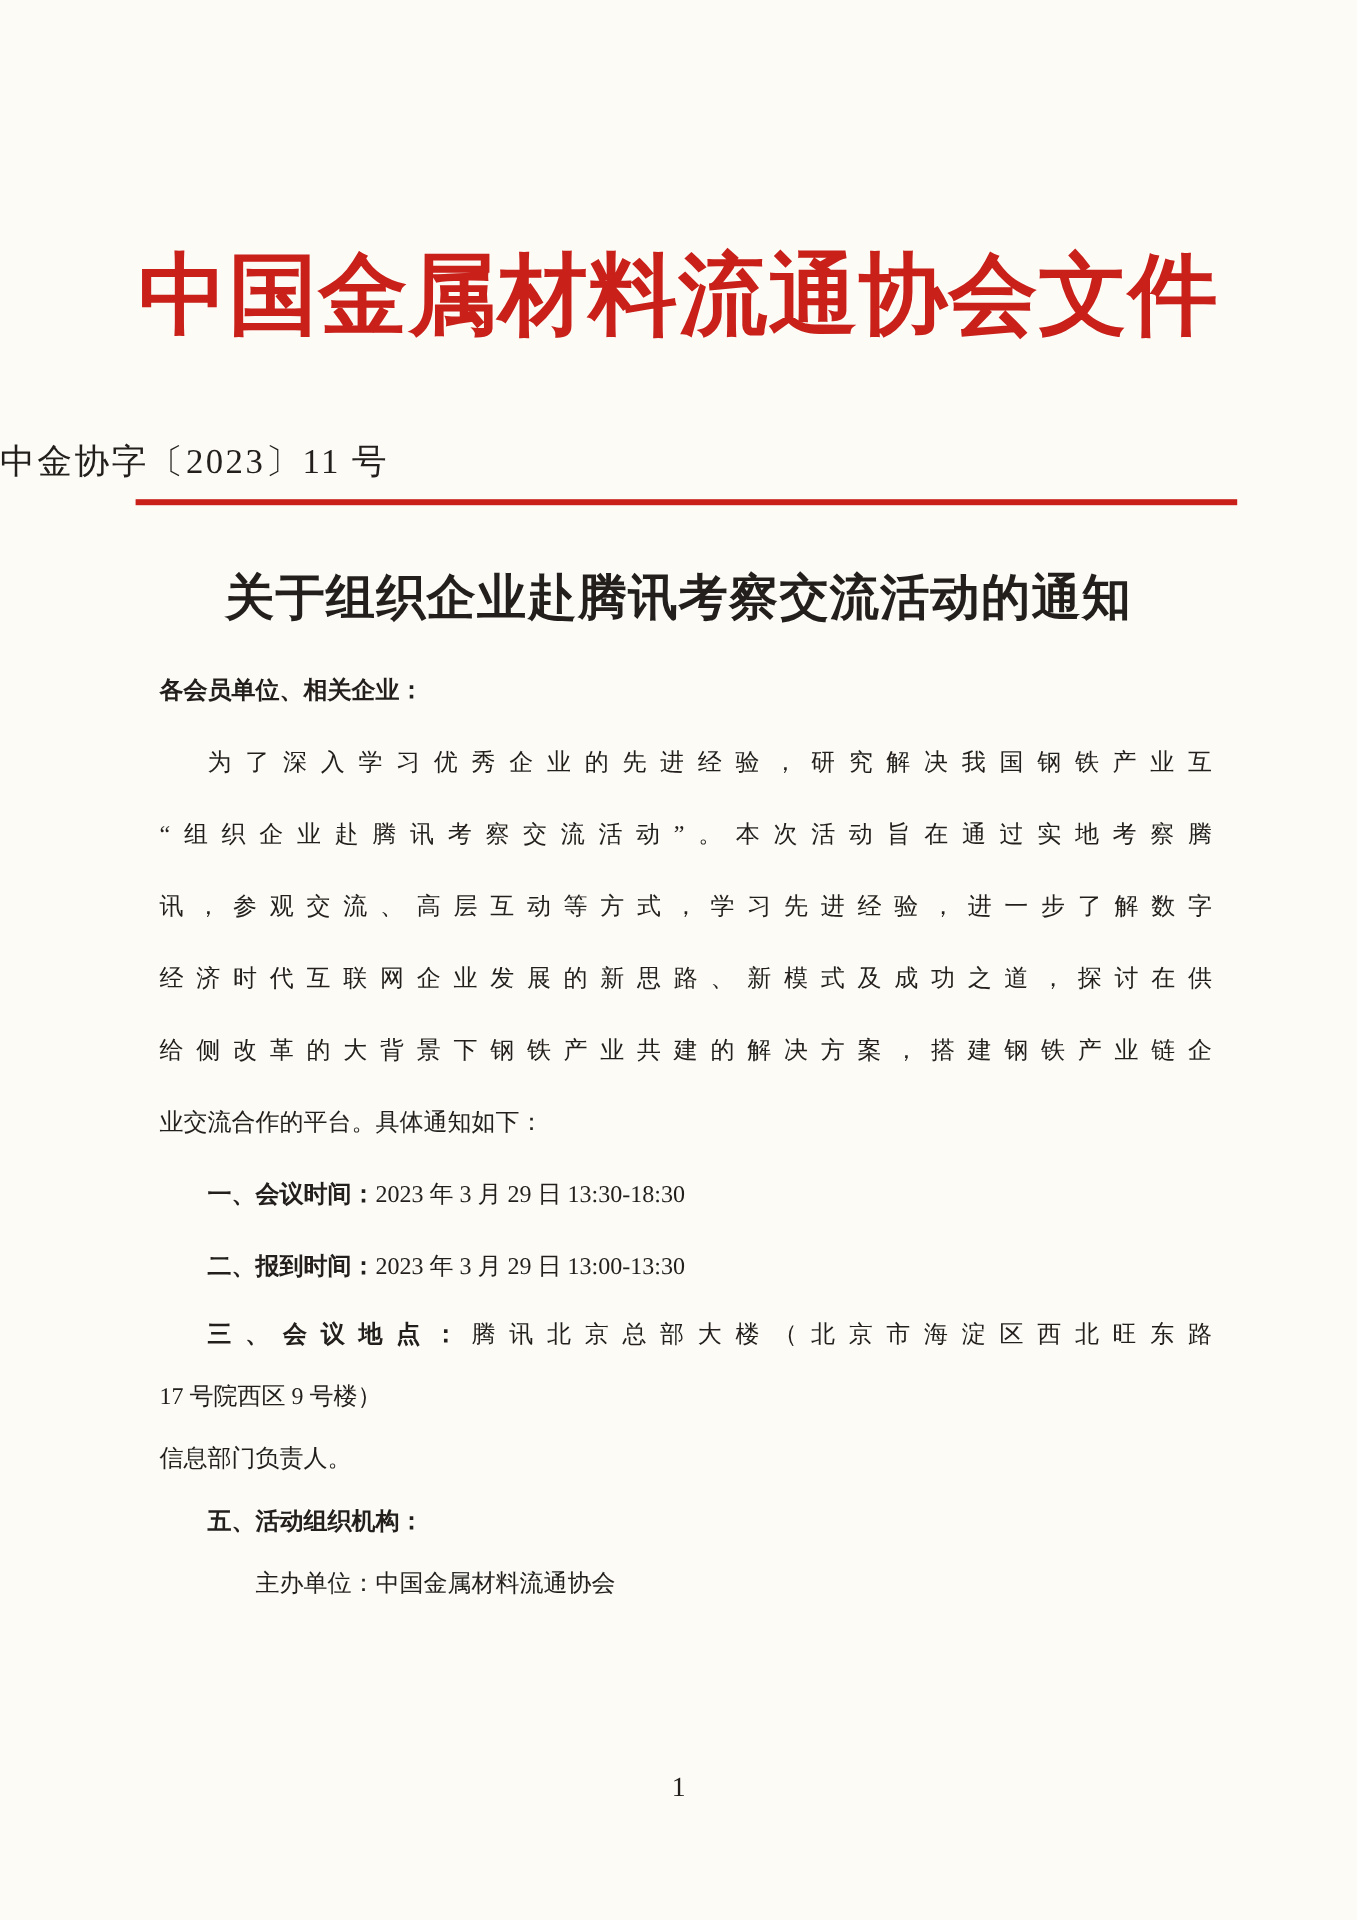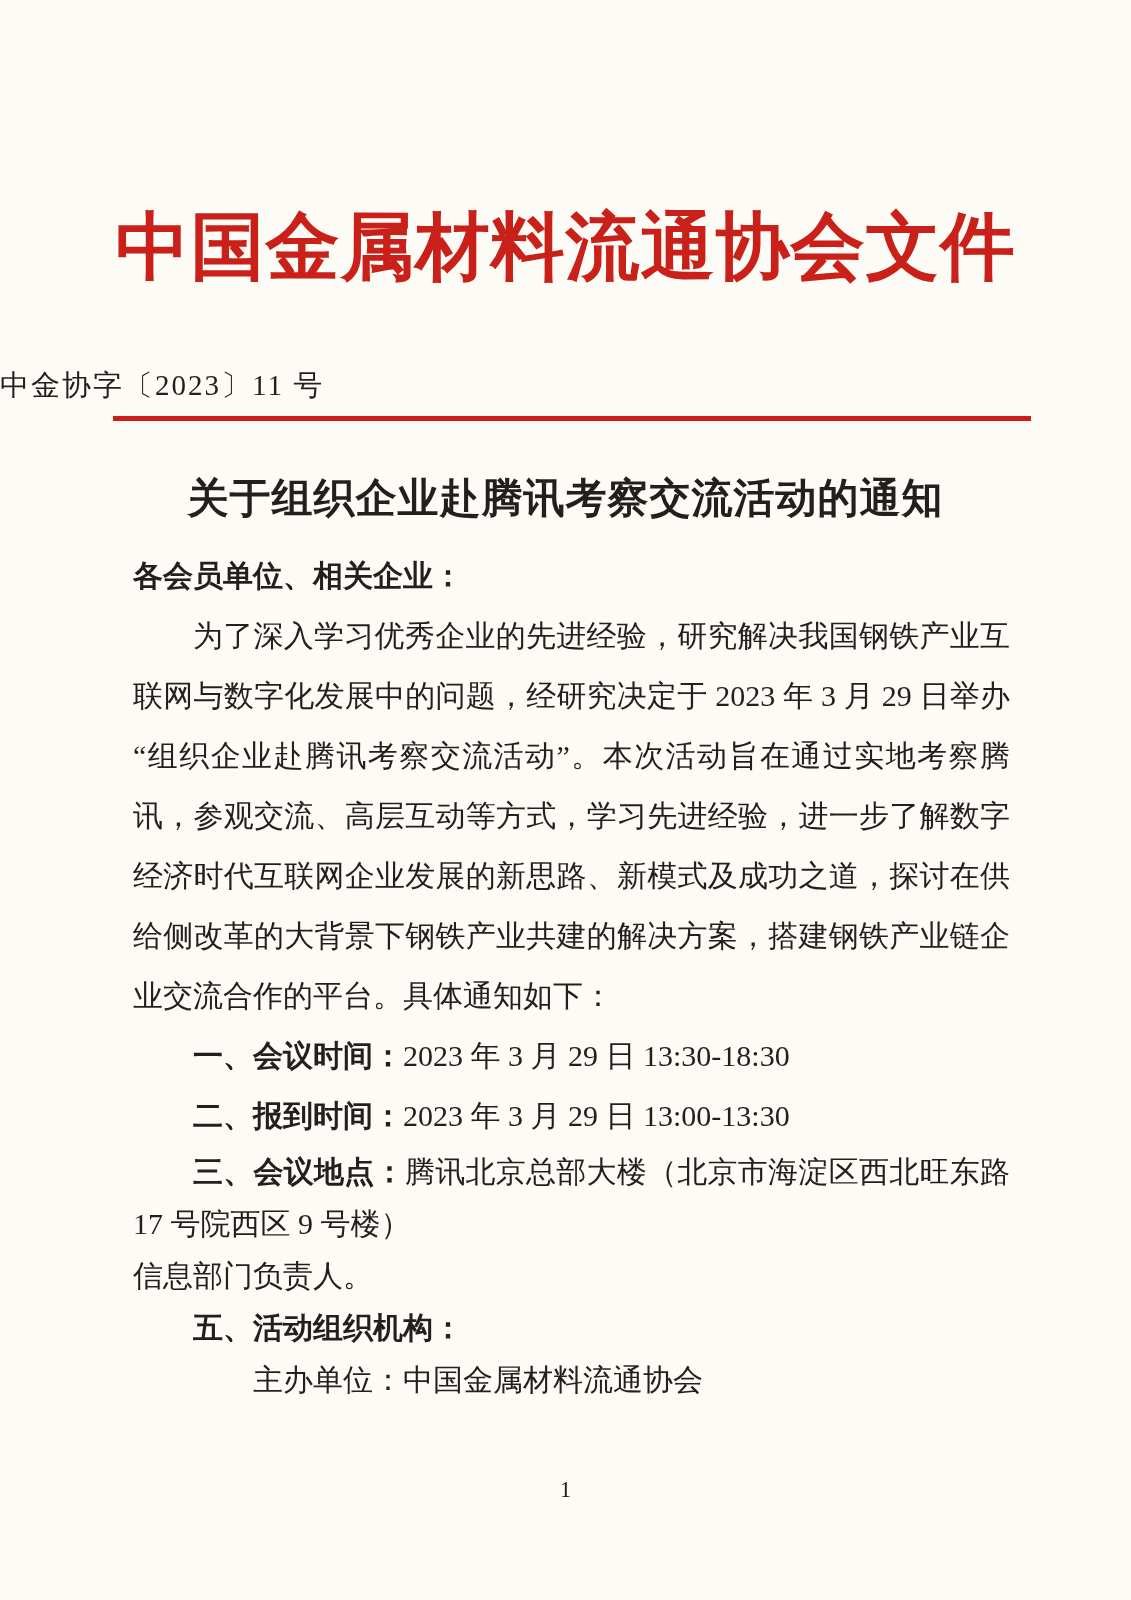--- a/index.html
+++ b/index.html
@@ -54,21 +54,21 @@
     font-size: 41px;
     line-height: 50px;
     font-weight: bold;
     letter-spacing: 1px;
     color: var(--ink);
     font-family: Liberation Serif, serif;
   }
   
   .doc-body {
     margin: 23px 121px 0 133px;
-    font-size: 30px;
+    font-size: 20px;
   }
   .line {
     height: 60px;
     line-height: 60px;
   }
   .line.tight {
     height: 52px;
     line-height: 52px;
   }
   .line.justify {
@@ -100,21 +100,20 @@
 
   <div class="red-rule"></div>
 
   <h1 class="doc-title">关于组织企业赴腾讯考察交流活动的通知</h1>
 
   <div class="doc-body">
   <div class="line"><span class="label">各会员单位、相关企业：</span></div>
 
   <div class="line justify" style="text-indent: 2em;"><span class="text">为了深入学习优秀企业的先进经验，研究解决我国钢铁产业互</span></div>
 
-  <div class="line justify"><span class="text">联网与数字化发展中的问题，经研究决定于 2023 年 3 月 29 日举办</span></div>
 
   <div class="line justify"><span class="text">“组织企业赴腾讯考察交流活动”。本次活动旨在通过实地考察腾</span></div>
 
   <div class="line justify"><span class="text">讯，参观交流、高层互动等方式，学习先进经验，进一步了解数字</span></div>
 
   <div class="line justify"><span class="text">经济时代互联网企业发展的新思路、新模式及成功之道，探讨在供</span></div>
 
   <div class="line justify"><span class="text">给侧改革的大背景下钢铁产业共建的解决方案，搭建钢铁产业链企</span></div>
 
   <div class="line"><span class="text">业交流合作的平台。具体通知如下：</span></div>

